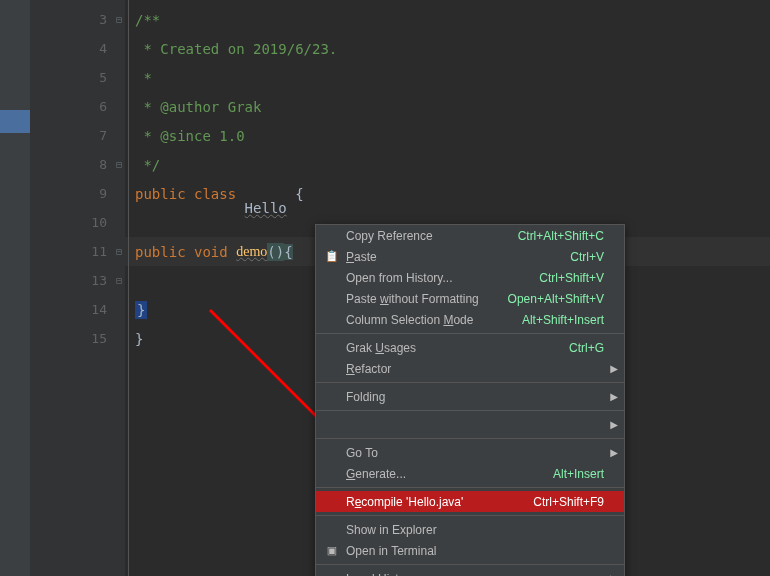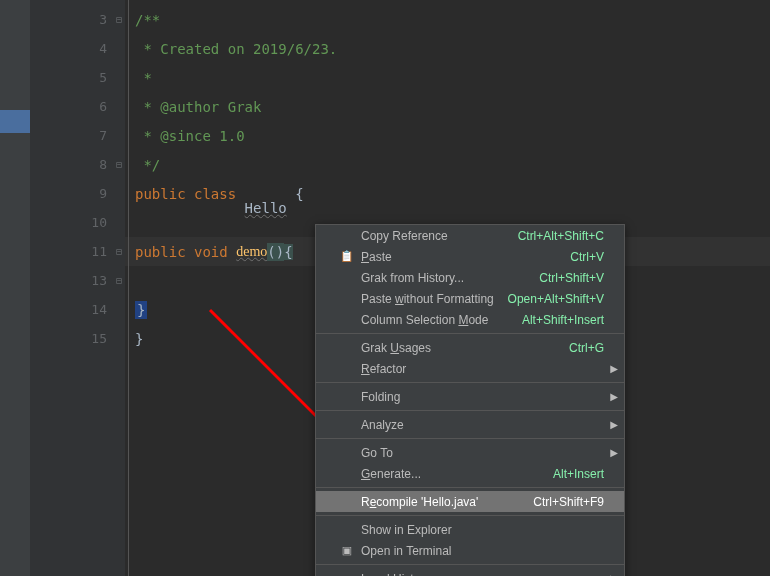--- a/index.html
+++ b/index.html
@@ -102,25 +102,25 @@
       box-shadow: 0 2px 8px rgba(0,0,0,0.5);
       z-index: 100;
       font-family: 'Segoe UI', Arial, sans-serif;
       font-size: 12px;
       color: #bbbbbb;
     }
     .menu-item {
       height: 21px;
       display: flex;
       align-items: center;
-      padding: 0 20px 0 23px;
+      padding: 0 20px 0 8px;
       position: relative;
     }
     .menu-item.highlighted {
-      background: #737373;
+      background: #b91c1c;
       color: #ffffff;
     }
     .menu-icon {
       width: 16px;
       height: 16px;
       margin-right: 6px;
       display: flex;
       align-items: center;
       justify-content: center;
       font-size: 11px;
@@ -241,21 +241,21 @@
     <span class="menu-label">Copy Reference</span>
     <span class="menu-shortcut">Ctrl+Alt+Shift+C</span>
   </div>
   <div class="menu-item">
     <span class="menu-icon">📋</span>
     <span class="menu-label"><span class="mnemonic">P</span><span>aste</span></span>
     <span class="menu-shortcut">Ctrl+V</span>
   </div>
   <div class="menu-item">
     <span class="menu-spacer"></span>
-    <span class="menu-label">Grak from History...</span>
+    <span class="menu-label">Open from History...</span>
     <span class="menu-shortcut">Ctrl+Shift+V</span>
   </div>
   <div class="menu-item">
     <span class="menu-spacer"></span>
     <span class="menu-label"><span>Paste </span><span class="mnemonic">w</span><span>ithout Formatting</span></span>
     <span class="menu-shortcut">Open+Alt+Shift+V</span>
   </div>
   <div class="menu-item">
     <span class="menu-spacer"></span>
     <span class="menu-label"><span>Column Selection </span><span class="mnemonic">M</span><span>ode</span></span>
@@ -274,21 +274,20 @@
   </div>
   <div class="menu-separator"></div>
   <div class="menu-item">
     <span class="menu-spacer"></span>
     <span class="menu-label">Folding</span>
     <span class="menu-submenu-arrow">▶</span>
   </div>
   <div class="menu-separator"></div>
   <div class="menu-item">
     <span class="menu-spacer"></span>
-    <span class="menu-label">Analyze</span>
     <span class="menu-submenu-arrow">▶</span>
   </div>
   <div class="menu-separator"></div>
   <div class="menu-item">
     <span class="menu-spacer"></span>
     <span class="menu-label">Go To</span>
     <span class="menu-submenu-arrow">▶</span>
   </div>
   <div class="menu-item">
     <span class="menu-spacer"></span>

